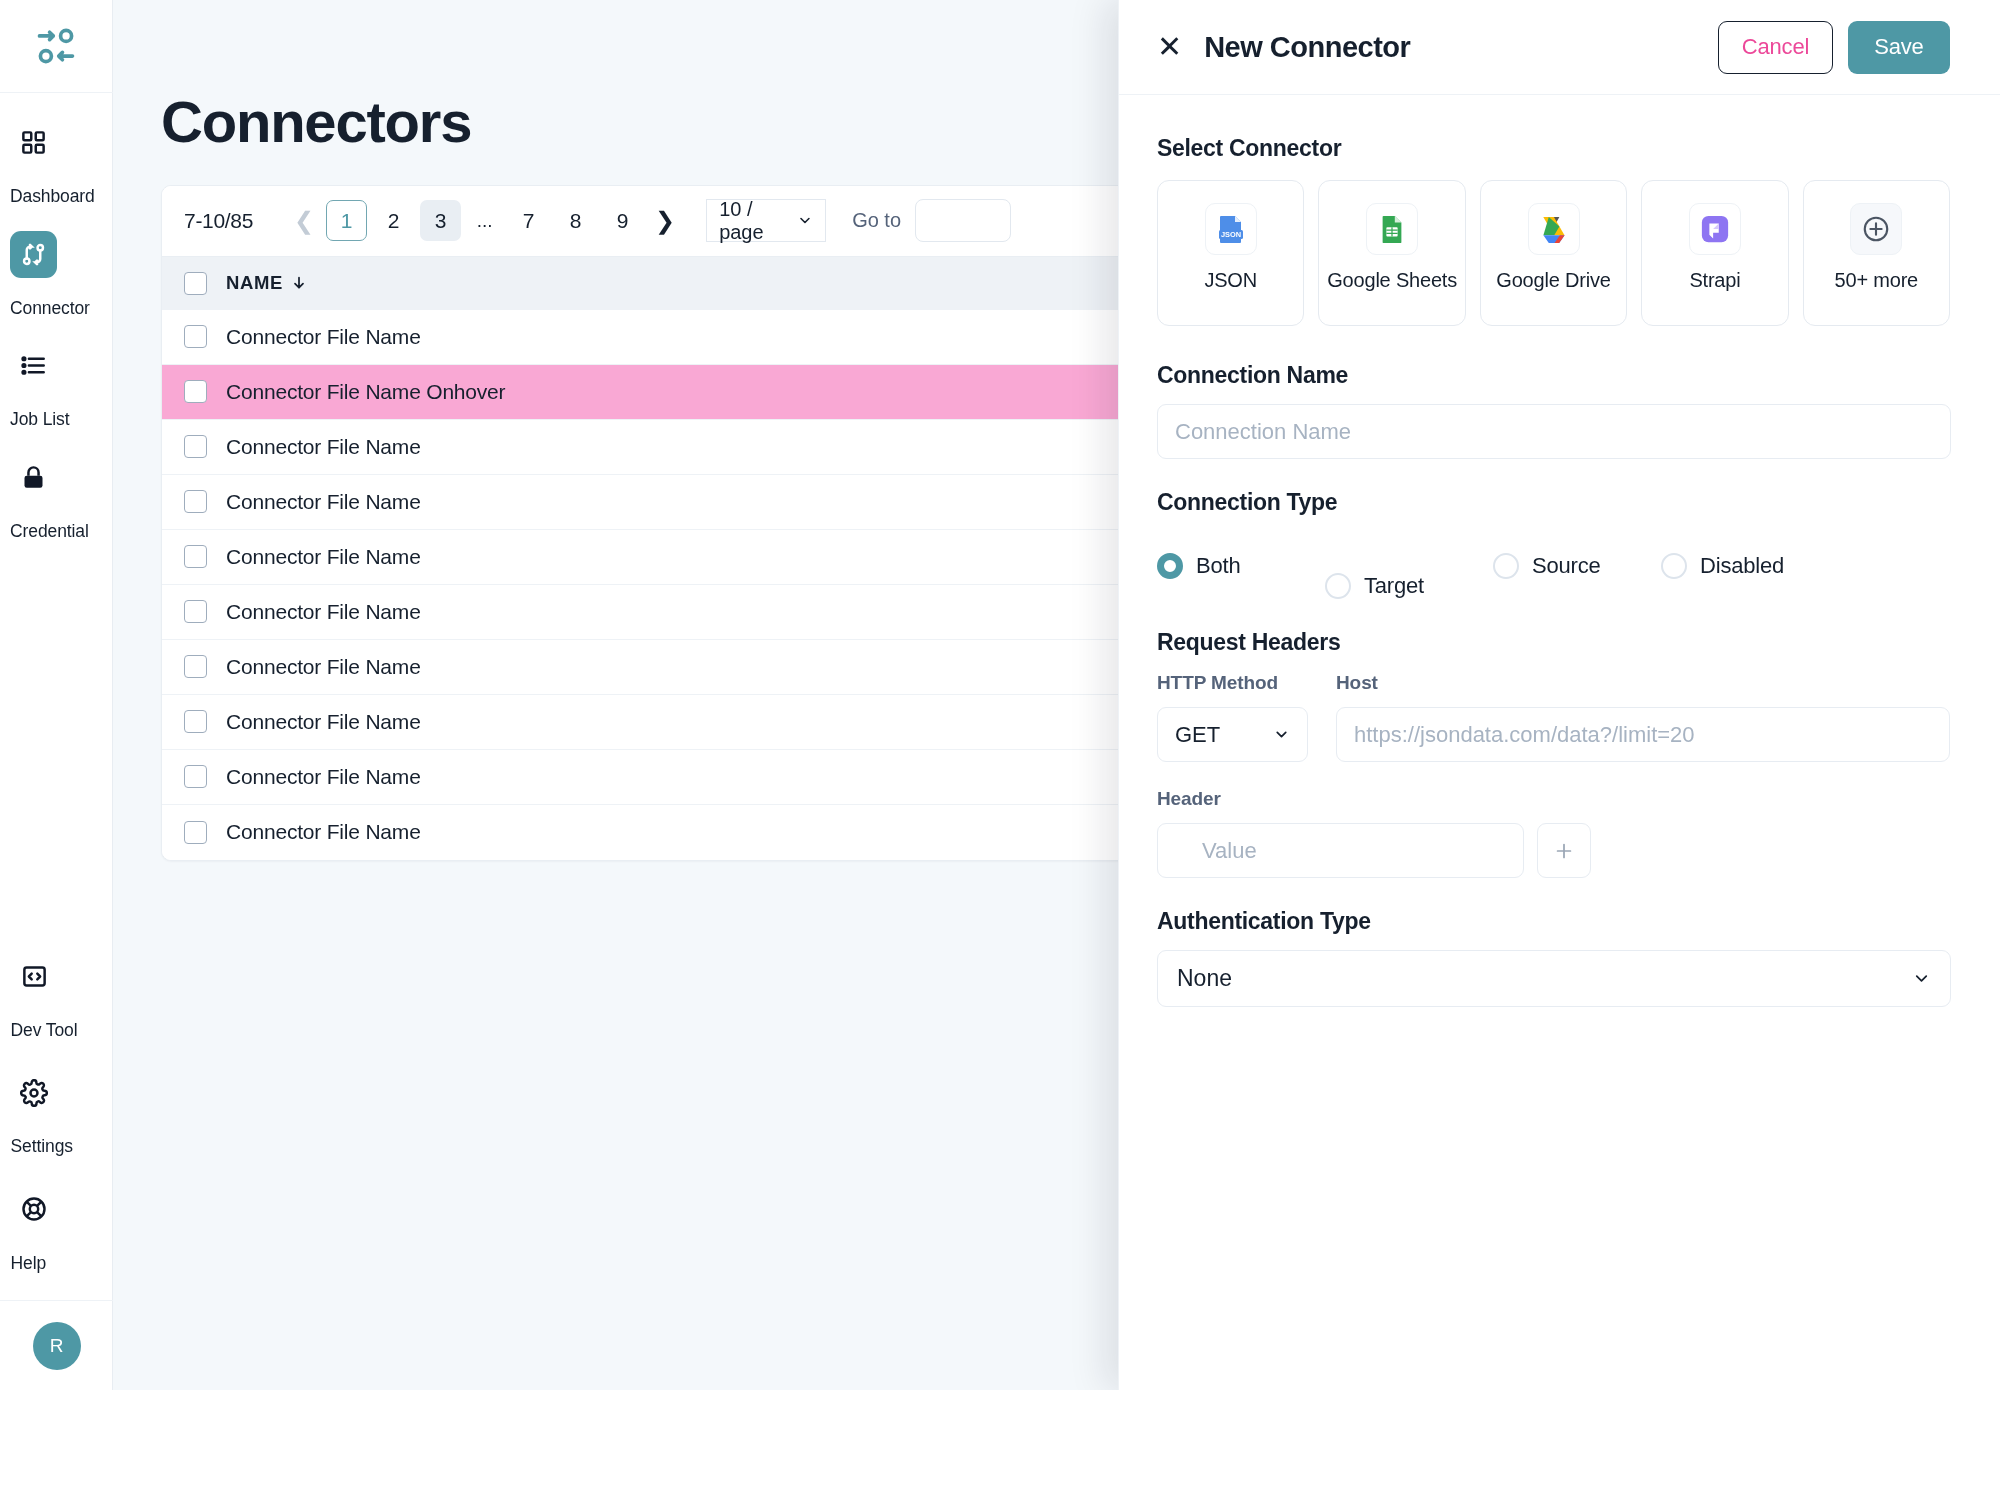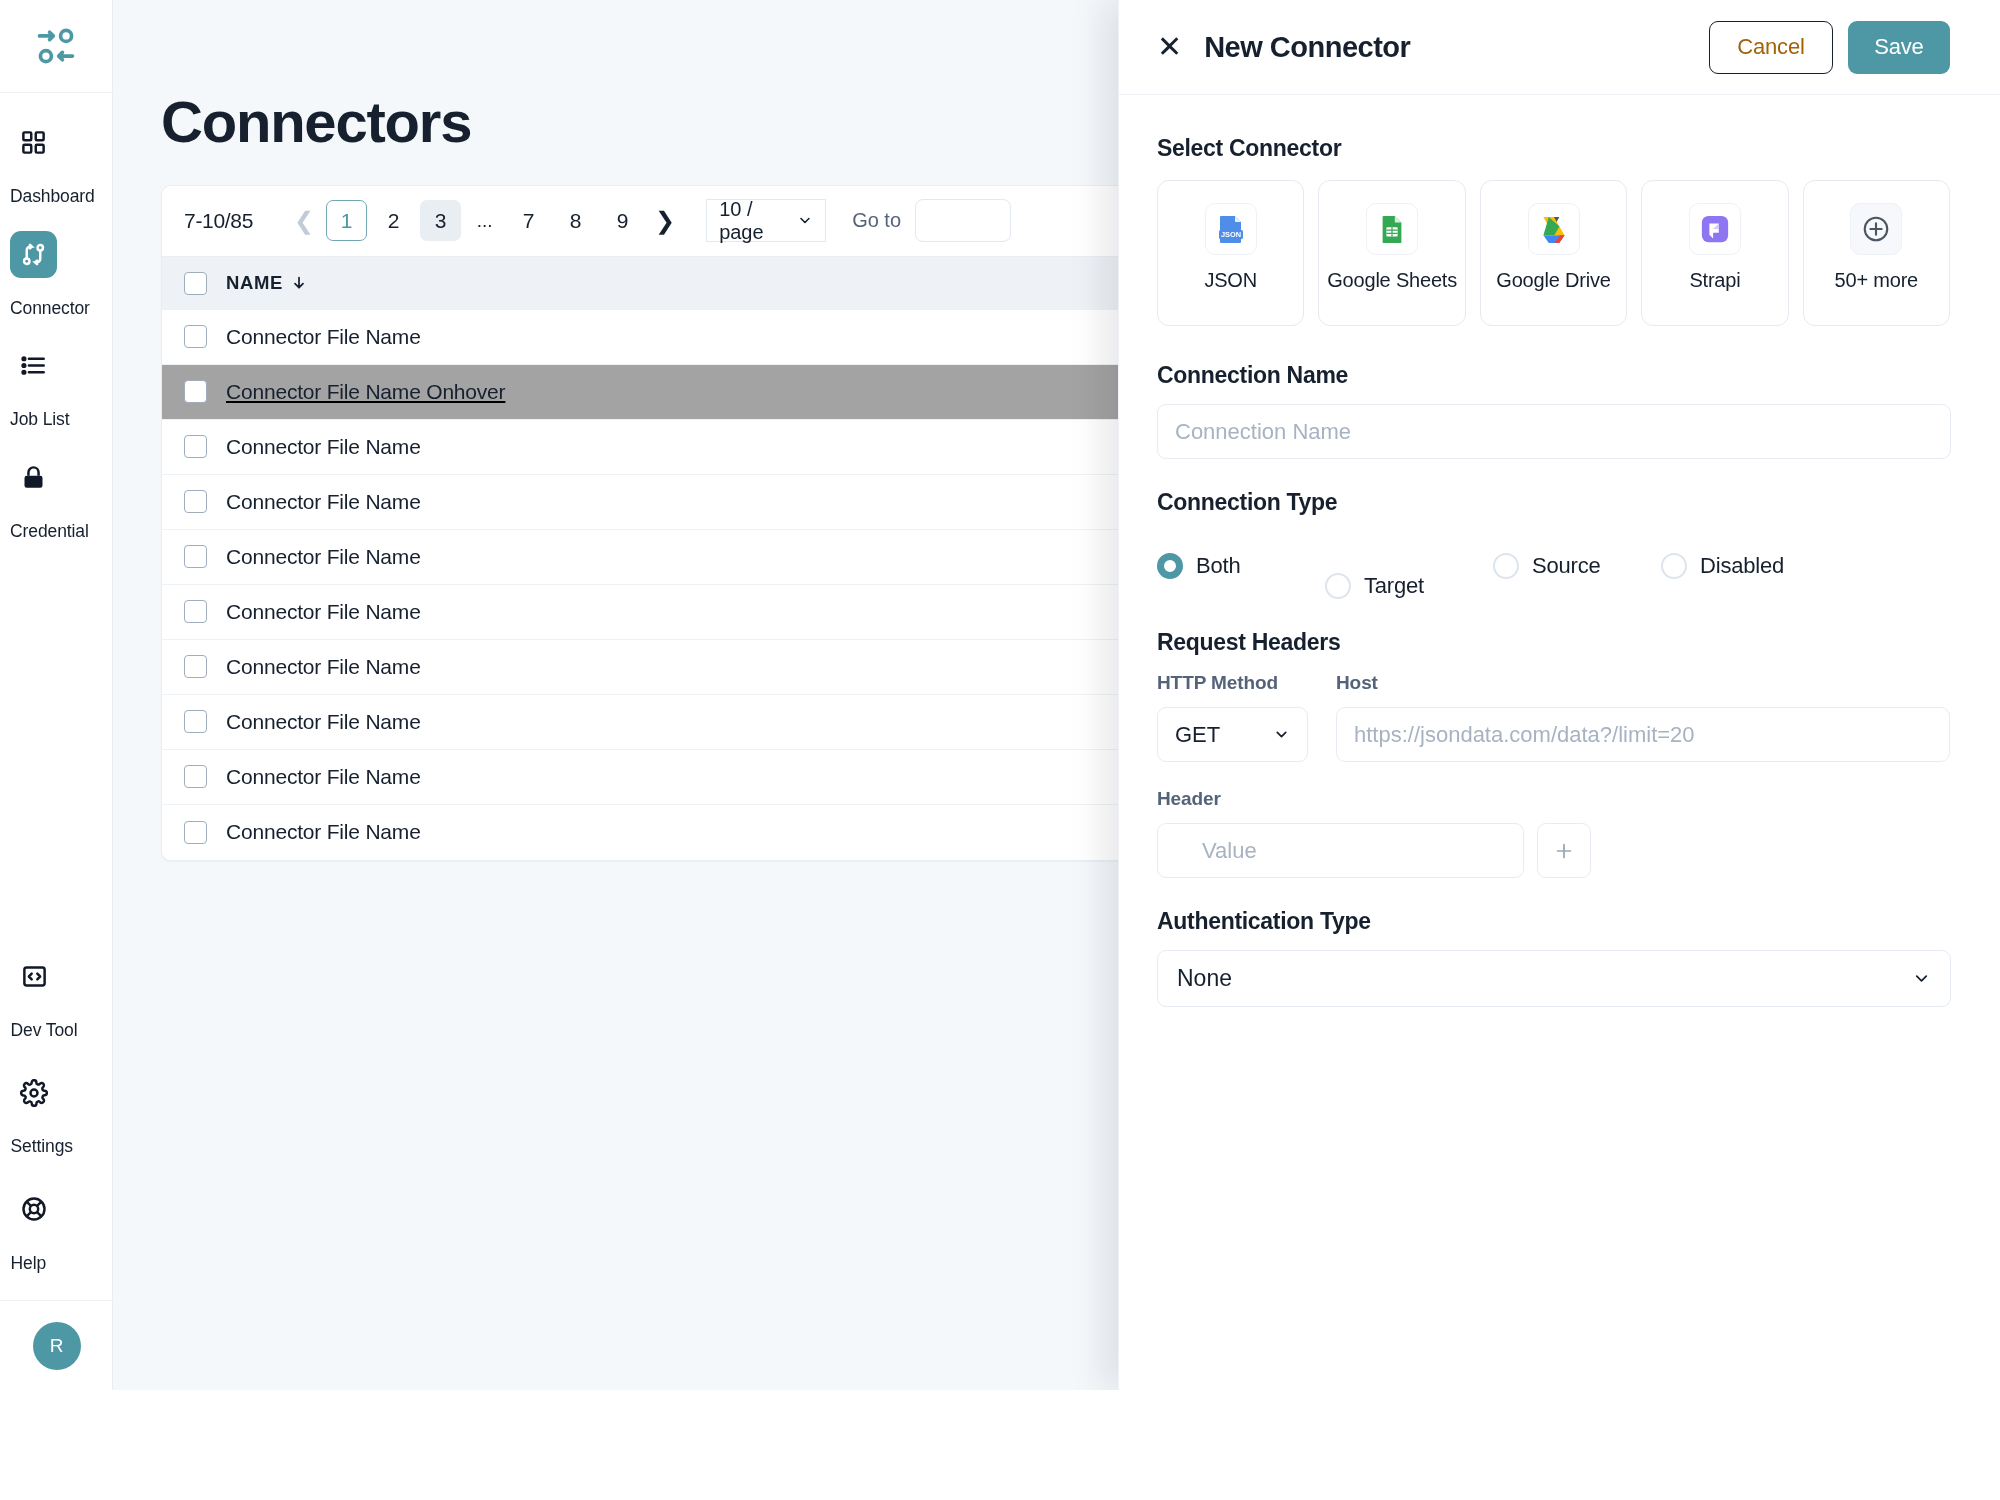--- a/index.html
+++ b/index.html
@@ -122,21 +122,21 @@
   }
   .th-name {
     font-size: 18.5px; font-weight: bold; color: #16202e;
     letter-spacing: 0.6px; display: flex; align-items: center; gap: 8px;
   }
   .row {
     height: 55px; display: flex; align-items: center;
     padding: 0 22px; gap: 19px; border-bottom: 1px solid #eef2f6;
     background: #ffffff;
   }
-  .row.hovered { background: #a3a3a3; text-decoration: underline; }
+  .row.hovered { background: #f9a8d4; }
   .row:last-child { border-bottom: none; }
   .row-text { font-size: 21px; color: #16202e; letter-spacing: -0.2px; }
   .cbx {
     width: 23px; height: 23px; border: 1.6px solid #9fadbd;
     border-radius: 4px; background: #fff; flex: none; cursor: pointer;
   }
 
   
   .panel {
     position: absolute; right: 0; top: 0;
@@ -152,21 +152,21 @@
   .panel-title {
     margin-left: 22px; font-size: 29px; font-weight: bold;
     color: #16202e; letter-spacing: -0.5px;
   }
   .head-actions { margin-left: auto; display: flex; gap: 15px; }
   .btn {
     height: 53px; border-radius: 9px; font-size: 22px;
     display: flex; align-items: center; justify-content: center;
     cursor: pointer; letter-spacing: -0.2px;
   }
-  .btn-cancel { width: 124px; border: 1.6px solid #16202e; color: #a16207; background: #fff; }
+  .btn-cancel { width: 115px; border: 1.6px solid #16202e; color: #ec4899; background: #fff; }
   .btn-save { width: 102px; background: #4e98a5; color: #ffffff; }
 
   .panel-body { padding: 40px 50px 0 38px; }
   .field-label {
     font-size: 23px; font-weight: bold; color: #16202e;
     letter-spacing: -0.3px;
   }
   .conn-grid { display: flex; gap: 14px; margin-top: 18px; }
   .conn-card {
     width: 152px; height: 146px; border: 1.5px solid #e5eaf0; border-radius: 12px;

